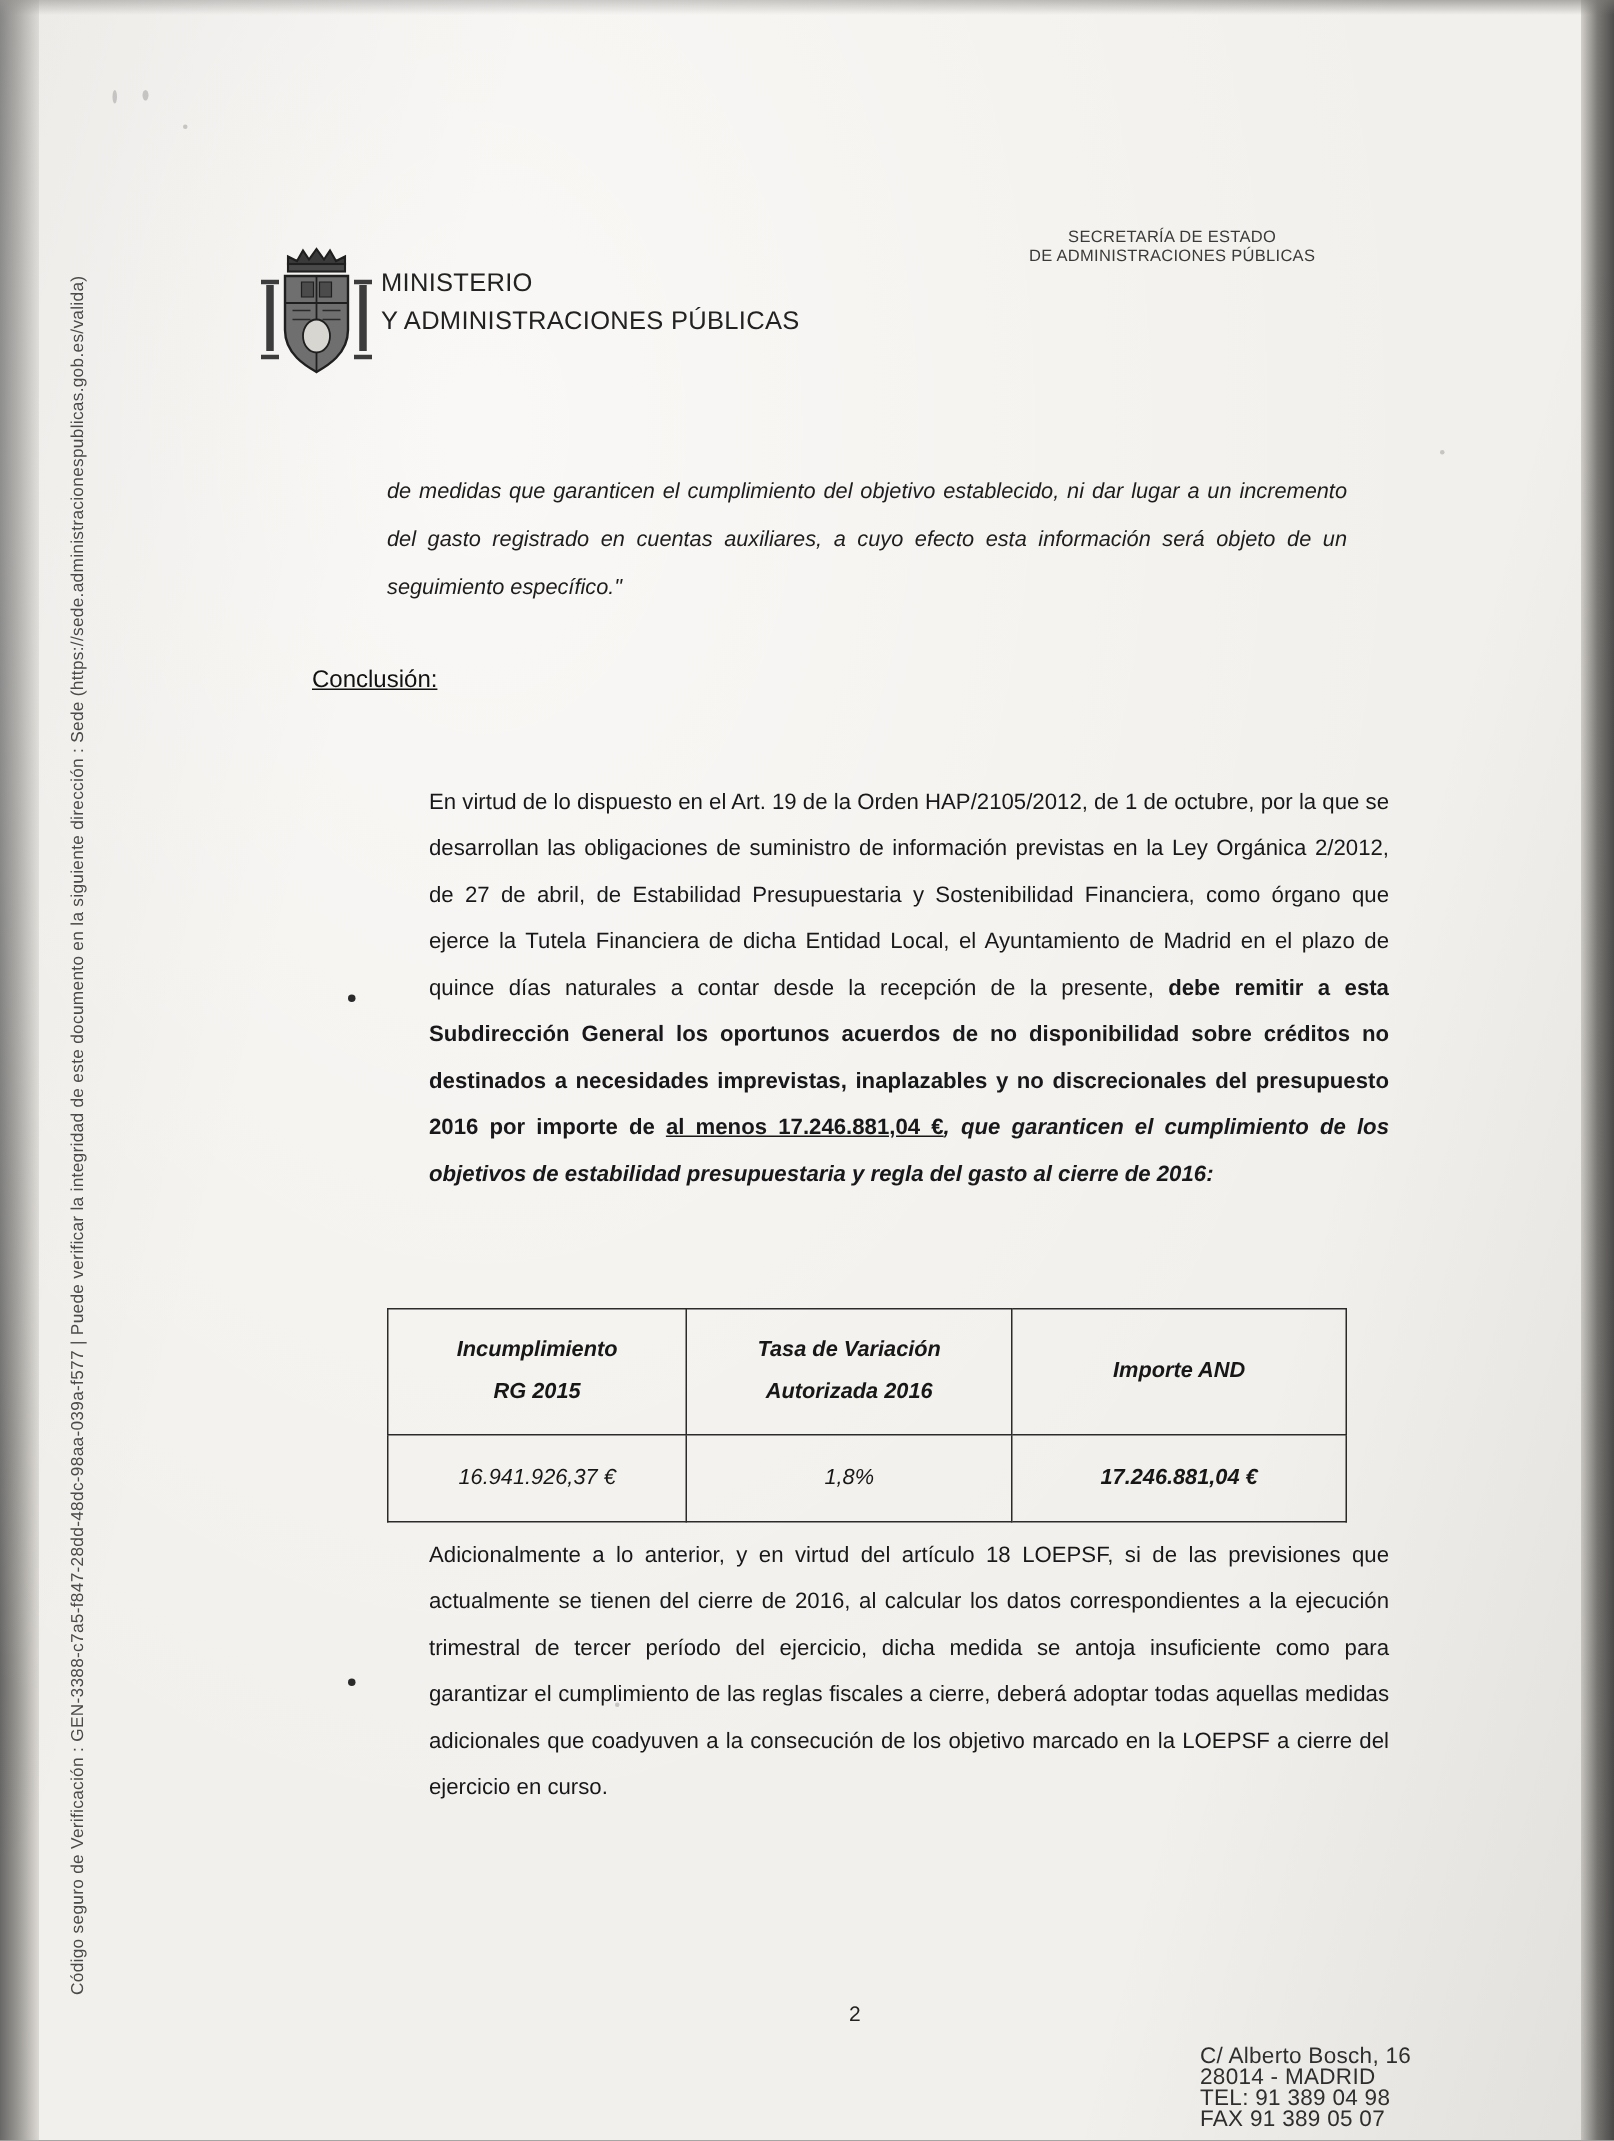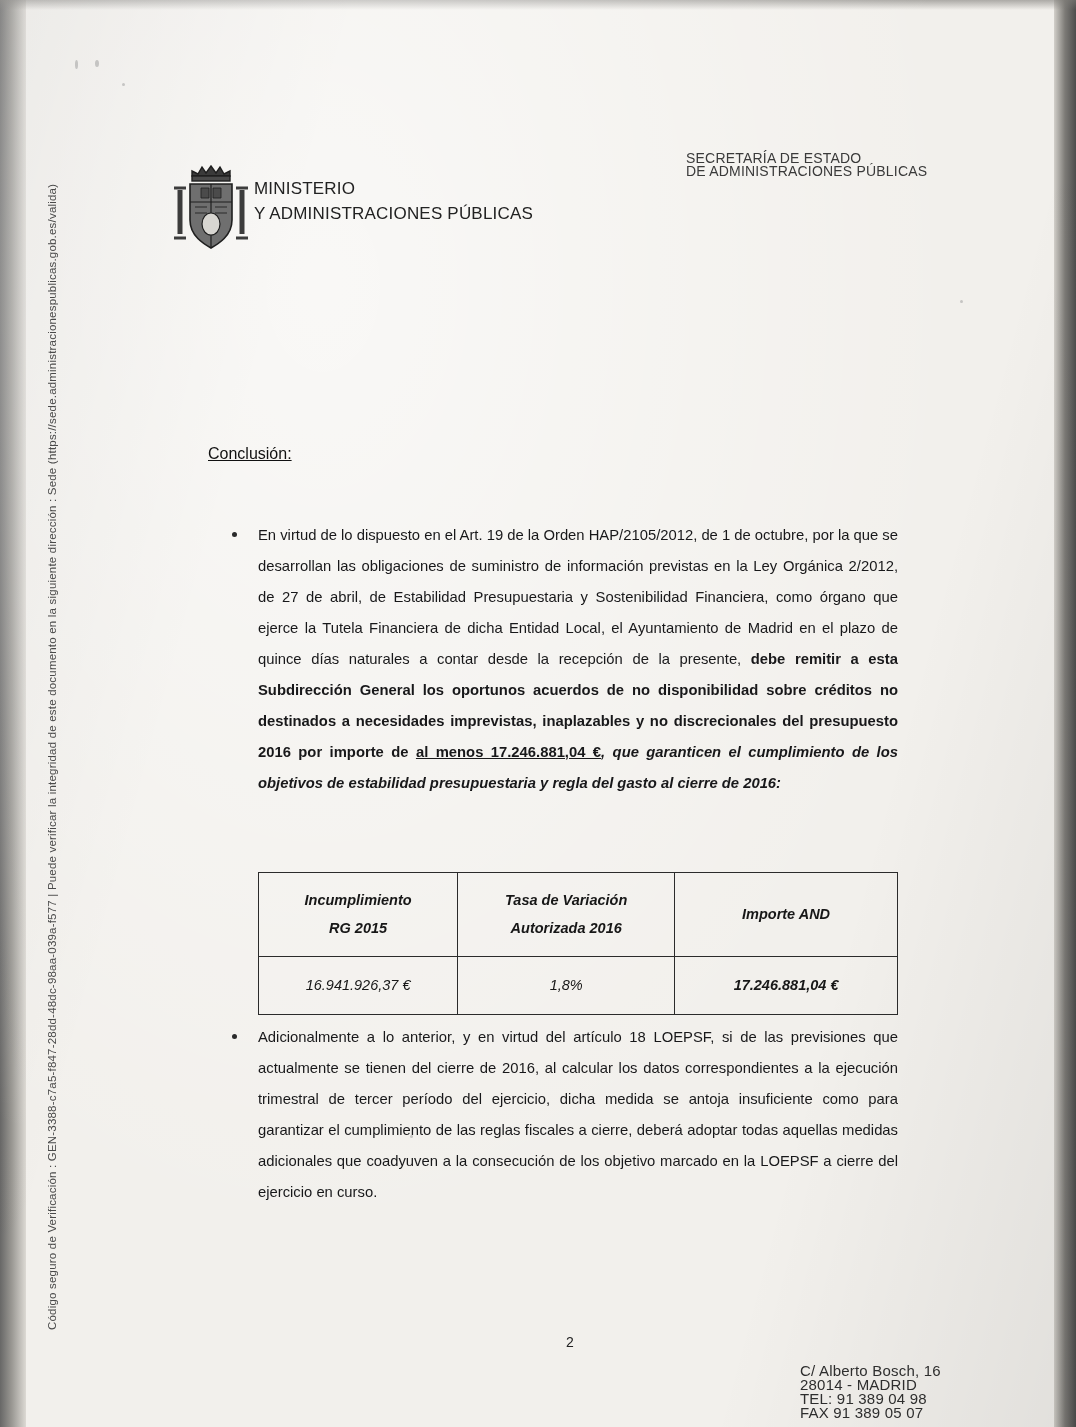--- a/index.html
+++ b/index.html
@@ -82,24 +82,25 @@
     margin-top: 24px;
     font-size: 17px;
     line-height: 25px;
     color: #222;
     letter-spacing: .2px;
   }
   .sec-block {
     position: absolute;
     left: 518px;
     top: 0px;
-    font-size: 14px;
+    font-size: 11px;
     line-height: 13px;
     color: #3a3a3a;
     letter-spacing: .2px;
+    text-align: center;
   }
   .sec-block .grp1 { margin-bottom: 22px; }
 
   
   .quote {
     position: absolute;
     left: 258px;
     top: 312px;
     width: 640px;
     font-style: italic;
@@ -113,21 +114,22 @@
     left: 208px;
     top: 445px;
     font-size: 16px;
     font-weight: normal;
     text-decoration: underline;
     color: #111;
   }
   .bullet-item {
     position: absolute;
     display: flex;
-    align-items: flex-start;
+    align-items: center;
+    gap: 28px;
   }
   .bullet-dot {
     flex: 0 0 auto;
     width: 5px;
     height: 5px;
     border-radius: 50%;
     background: #2a2a2a;
     margin-top: 12px;
     margin-right: 21px;
   }
@@ -243,20 +245,21 @@
     </div>
 
     <div class="sec-block">
       <div class="grp1">
         <div>SECRETARÍA DE ESTADO</div>
         <div>DE ADMINISTRACIONES PÚBLICAS</div>
       </div>
     </div>
   </div>
 
+  <div class="quote">de medidas que garanticen el cumplimiento del objetivo establecido, ni dar lugar a un incremento del gasto registrado en cuentas auxiliares, a cuyo efecto esta información será objeto de un seguimiento específico."</div>
 
   <div class="conclusion">Conclusión:</div>
 
   <div class="bullet-item" id="bullet1">
     <span class="bullet-dot"></span>
     <div class="bullet-text">
       <span>En virtud de lo dispuesto en el Art. 19 de la Orden HAP/2105/2012, de 1 de octubre, por la que se desarrollan las obligaciones de suministro de información previstas en la Ley Orgánica 2/2012, de 27 de abril, de Estabilidad Presupuestaria y Sostenibilidad Financiera, como órgano que ejerce la Tutela Financiera de dicha Entidad Local, el Ayuntamiento de Madrid en el plazo de  quince días naturales a contar desde la recepción de la presente, </span><span class="b">debe remitir a esta Subdirección General los oportunos acuerdos de no disponibilidad sobre créditos no destinados a  necesidades imprevistas, inaplazables y no discrecionales del presupuesto 2016 por importe de </span><span class="b u">al menos 17.246.881,04 €</span><span class="bi">, que garanticen el cumplimiento de los objetivos de estabilidad presupuestaria y regla del gasto al cierre de 2016:</span>
     </div>
   </div>
 

